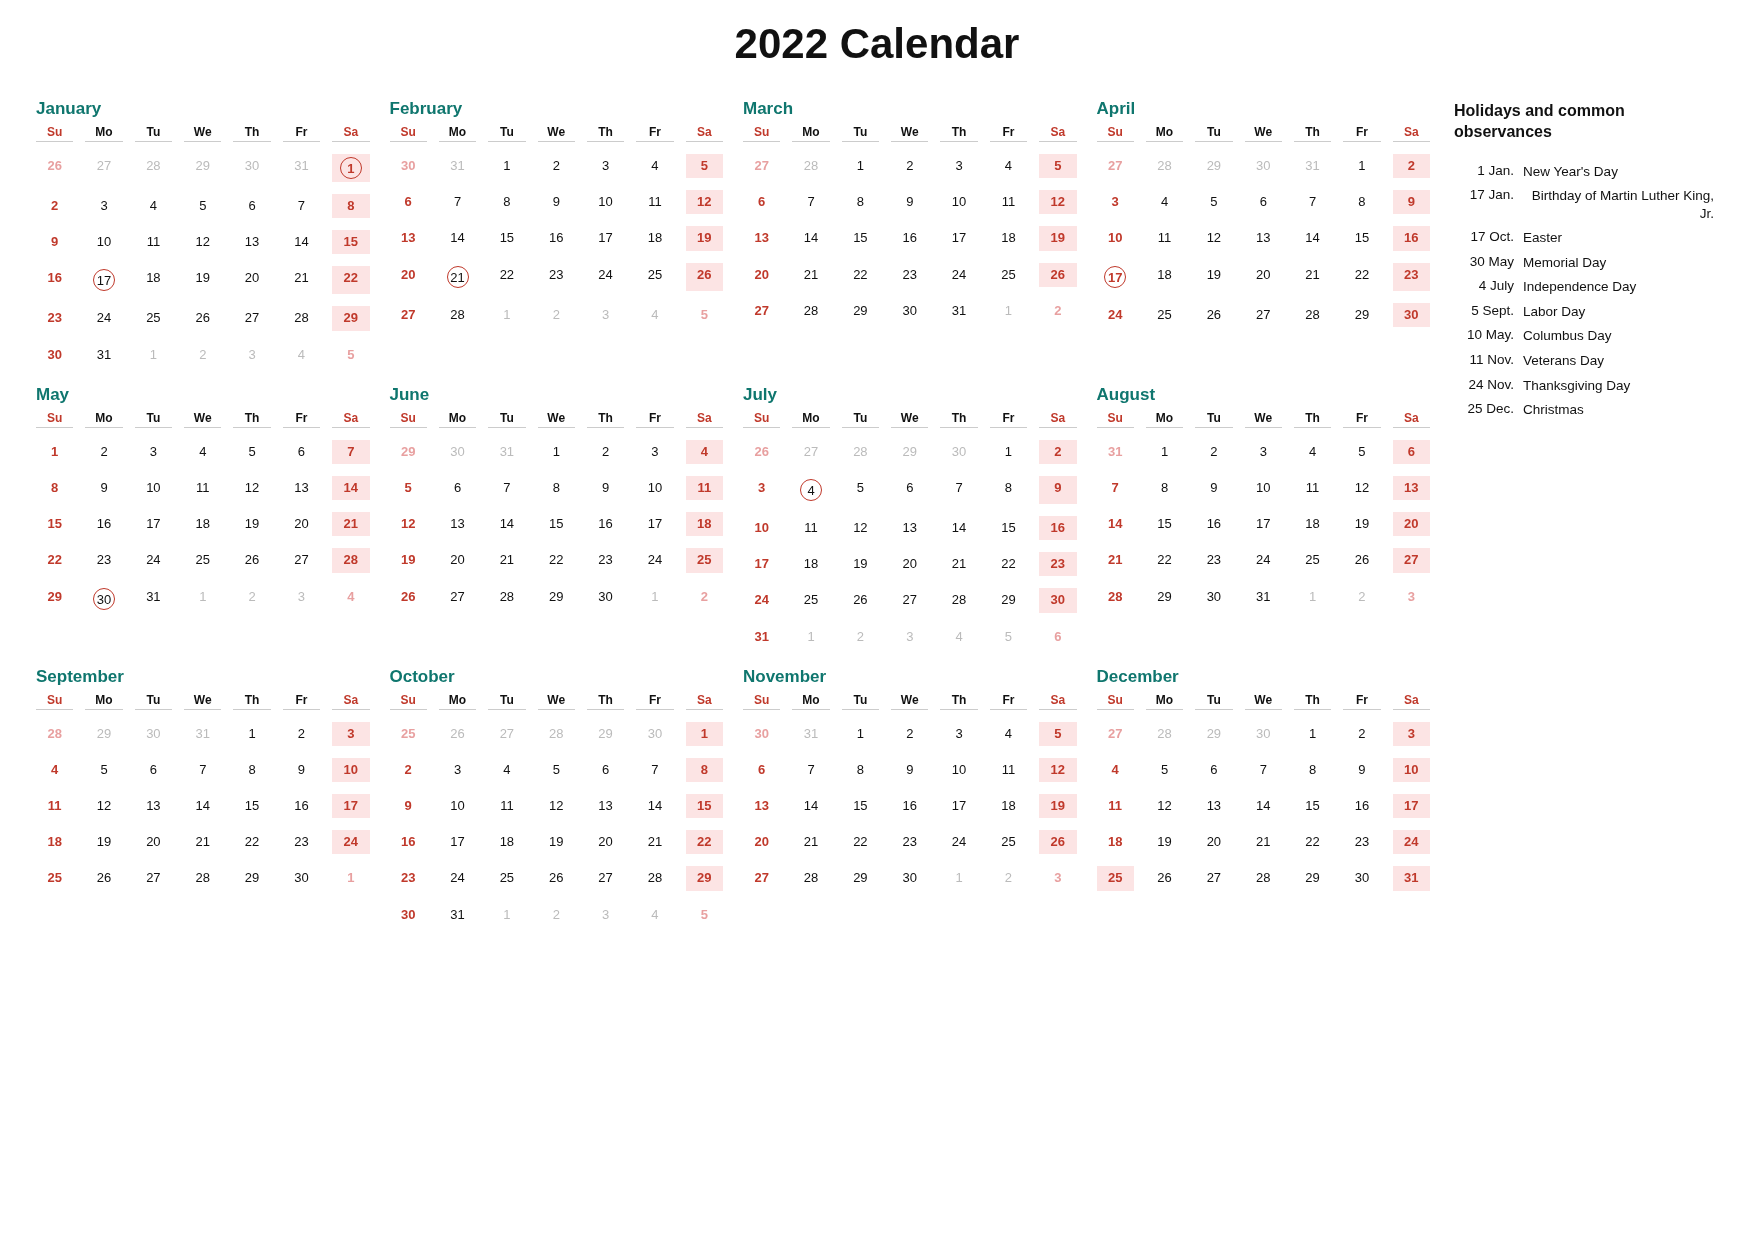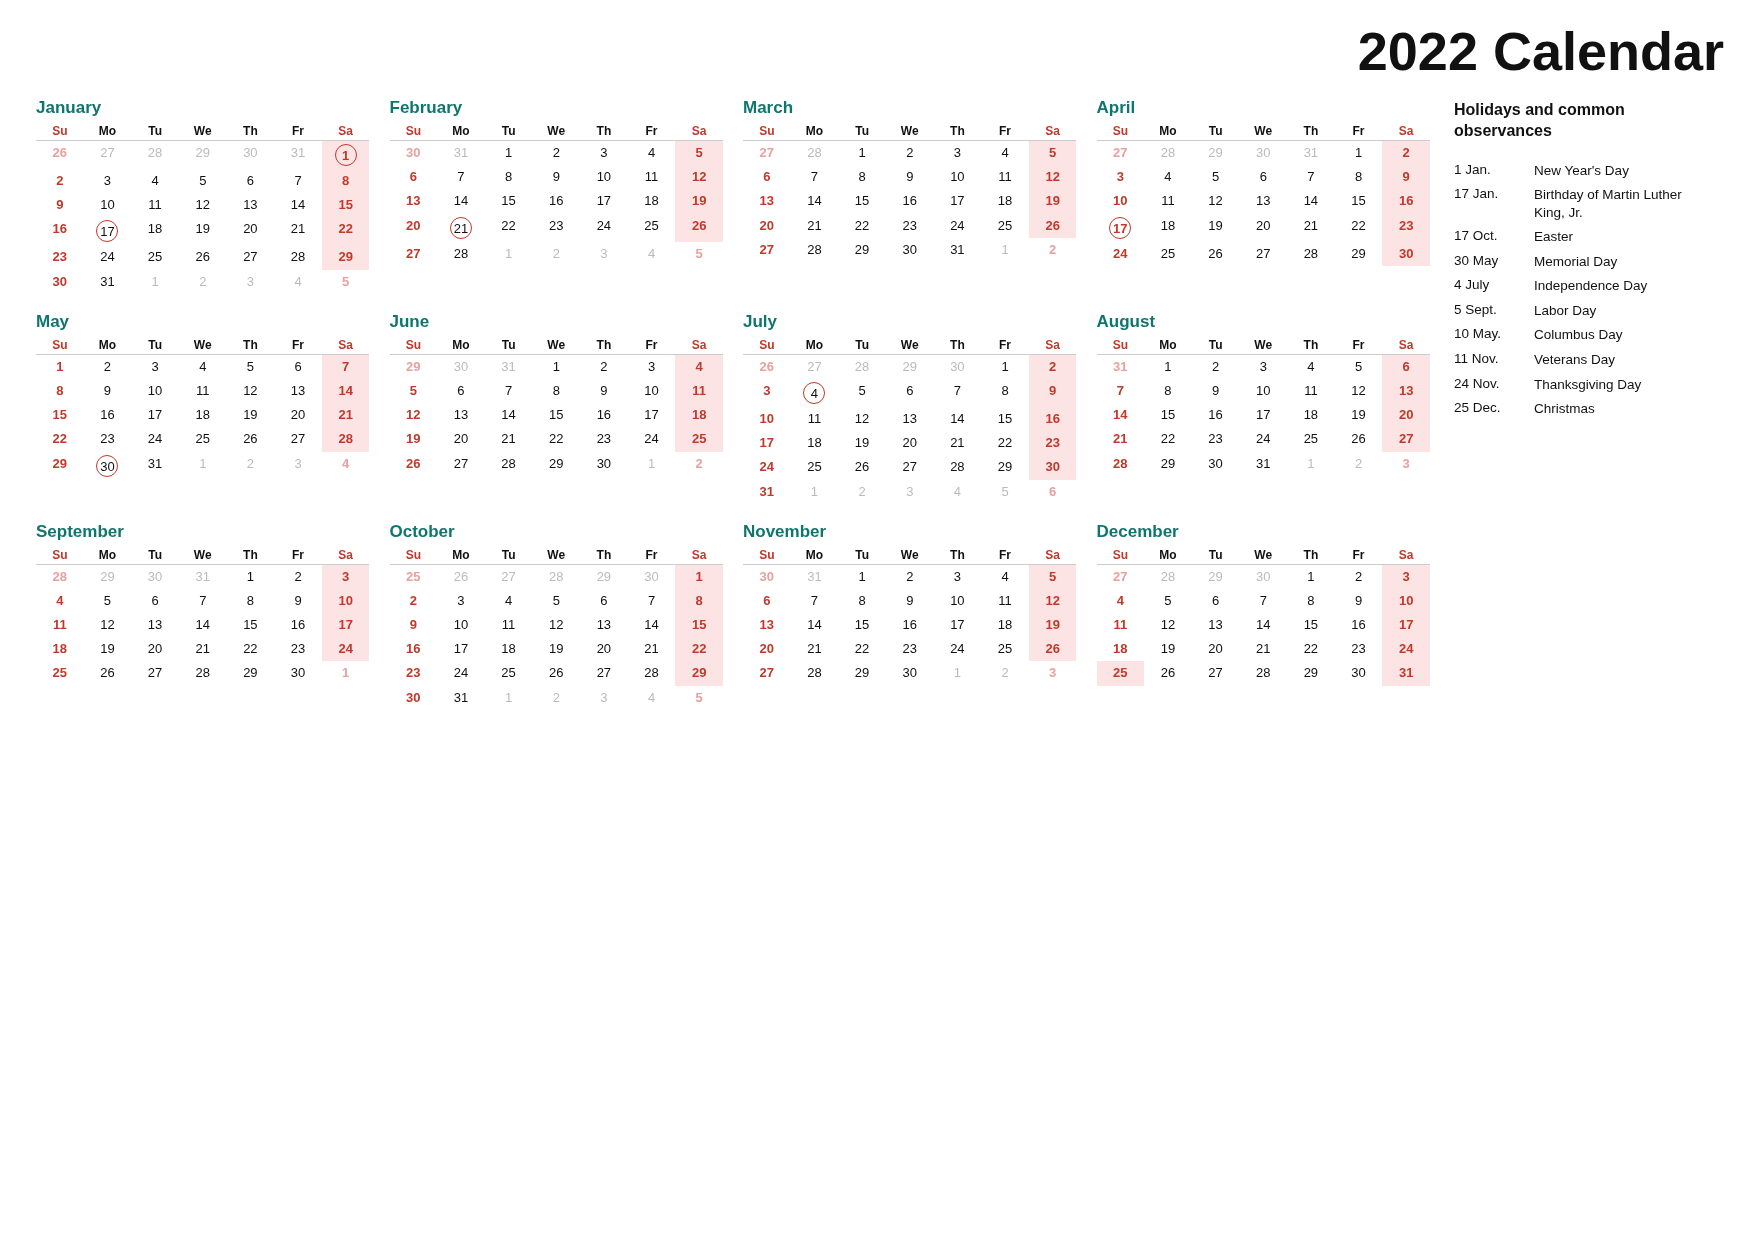--- a/index.html
+++ b/index.html
@@ -4,24 +4,24 @@
   <style>
     * { box-sizing: border-box; margin: 0; padding: 0; }
     body {
       background: #fff;
       font-family: Arial, sans-serif;
       width: 1754px;
       min-height: 1241px;
       padding: 20px 30px;
     }
     h1 {
-      text-align: right;
-      font-size: 54px;
+      text-align: center;
+      font-size: 42px;
       font-weight: bold;
-      margin-bottom: 12px;
+      margin-bottom: 27px;
       color: #111;
     }
     .calendar-grid {
       display: grid;
       grid-template-columns: repeat(4, 1fr) 280px;
       grid-template-rows: auto auto auto;
       gap: 10px 8px;
     }
     .month-block {
       background: #fff;
@@ -29,21 +29,21 @@
     }
     .month-title {
       font-weight: bold;
       font-size: 17px;
       margin-bottom: 4px;
       color: #0f766e;
     }
     .day-grid {
       display: grid;
       grid-template-columns: repeat(7, 1fr);
-      gap: 0;
+      gap: 12px;
     }
     .day-header {
       text-align: center;
       font-size: 12px;
       font-weight: bold;
       padding: 2px 0;
       border-bottom: 1px solid #ccc;
     }
     .day-header.sun { color: #c0392b; }
     .day-header.sat { color: #c0392b; }
@@ -83,23 +83,24 @@
     }
     .holidays-panel h2 {
       font-size: 16px;
       font-weight: bold;
       color: #111;
       margin-bottom: 20px;
       line-height: 1.3;
     }
     .holiday-item {
       display: flex;
-      gap: 20px;
+      gap: 9px;
       margin-bottom: 7px;
       align-items: flex-start;
+      text-align: right;
     }
     .holiday-date {
       min-width: 60px;
       color: #111;
       font-size: 13.5px;
     }
     .holiday-name {
       color: #111;
       font-size: 13.5px;
       line-height: 1.3;

